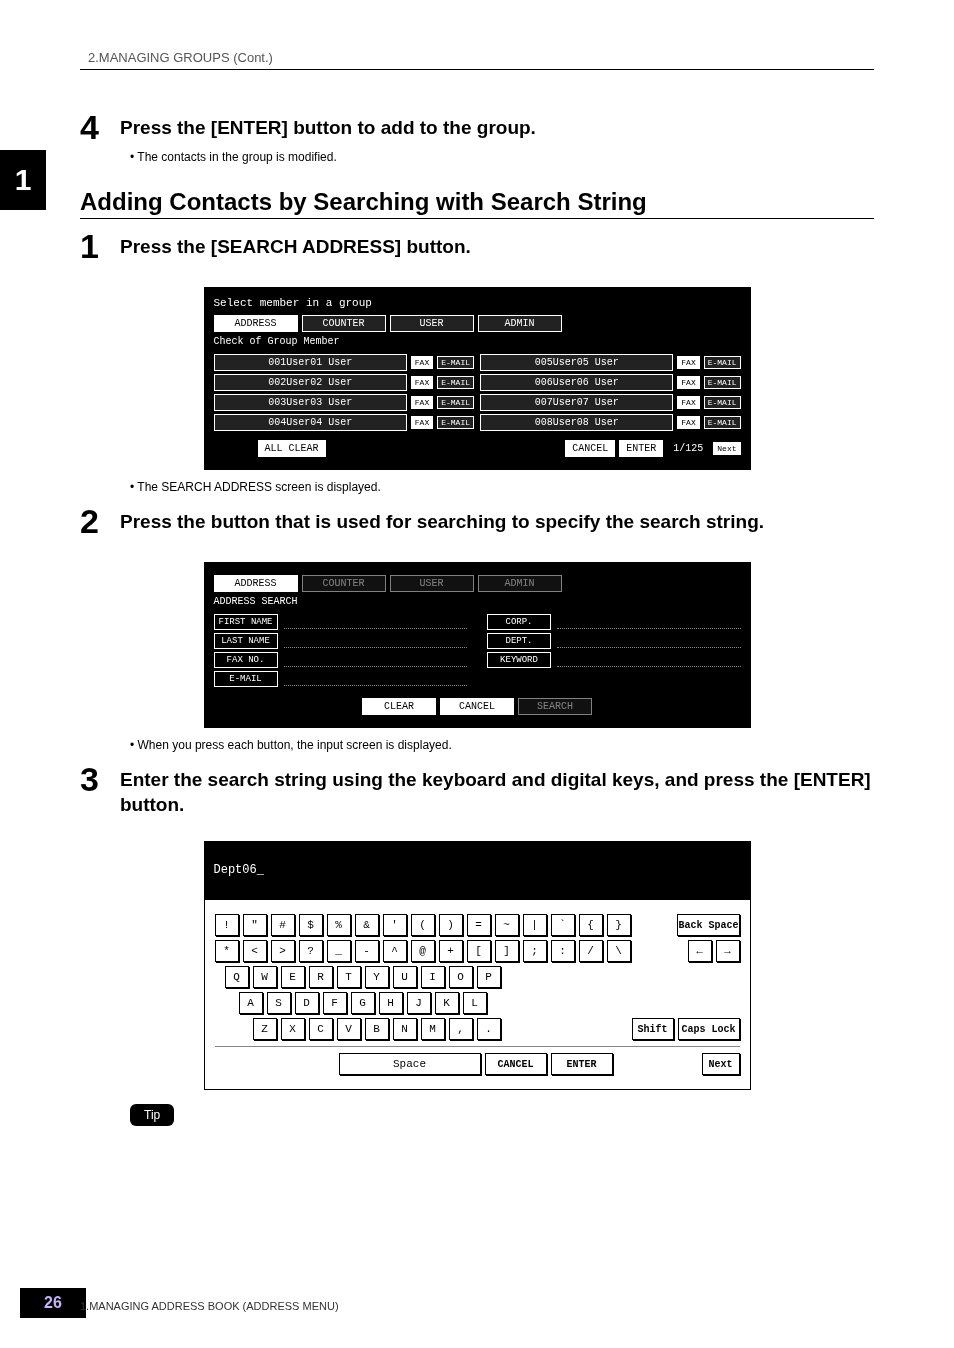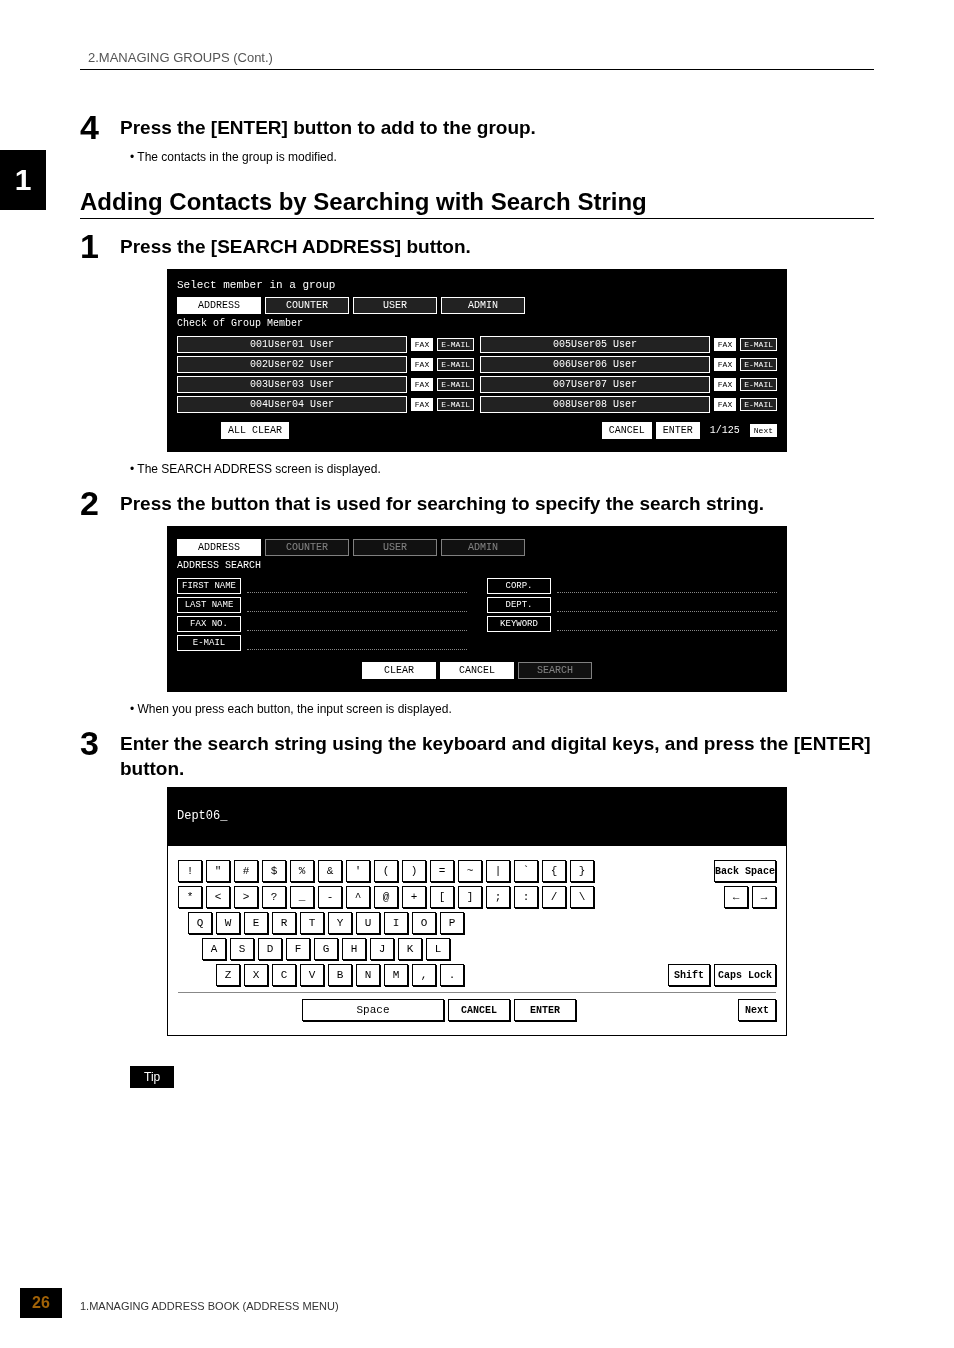--- a/index.html
+++ b/index.html
@@ -72,22 +72,22 @@
     font-weight: bold;
     margin-top: 24px;
     margin-bottom: 2px;
   }
   hr.sub {
     border: none;
     border-top: 1px solid #000;
     margin: 0 0 10px 0;
   }
   .screenshot {
-    margin: 6px auto 10px auto;
-    width: 620px;
+    margin: 24px auto 10px auto;
+    width: 547px;
   }
   .screen-black {
     background: #000;
     color: #fff;
     padding: 10px;
     font-family: "Courier New", monospace;
     font-size: 11px;
   }
   .screen-row {
     display: flex;
@@ -152,43 +152,43 @@
   }
   .key.space {
     min-width: 140px;
   }
   .tip-badge {
     display: inline-block;
     background: #000;
     color: #fff;
     font-size: 12px;
     padding: 4px 14px;
-    border-radius: 0;
-    margin: 20px 0 8px 50px;
+    border-radius: 6px;
+    margin: 4px 0 8px 50px;
   }
   .tip-text {
     font-size: 12px;
     margin-left: 50px;
   }
   .footer {
     position: absolute;
     bottom: 30px;
     left: 0;
     right: 0;
     height: 30px;
   }
   .page-num-box {
     position: absolute;
     left: 20px;
     bottom: 0;
     background: #000;
-    color: #a16207;
+    color: #c4b5fd;
     font-size: 16px;
     font-weight: bold;
-    padding: 6px 12px;
+    padding: 6px 24px;
   }
   .footer-text {
     position: absolute;
     left: 80px;
     bottom: 6px;
     font-size: 11px;
     color: #333;
   }
   .field-row {
     display:flex;

